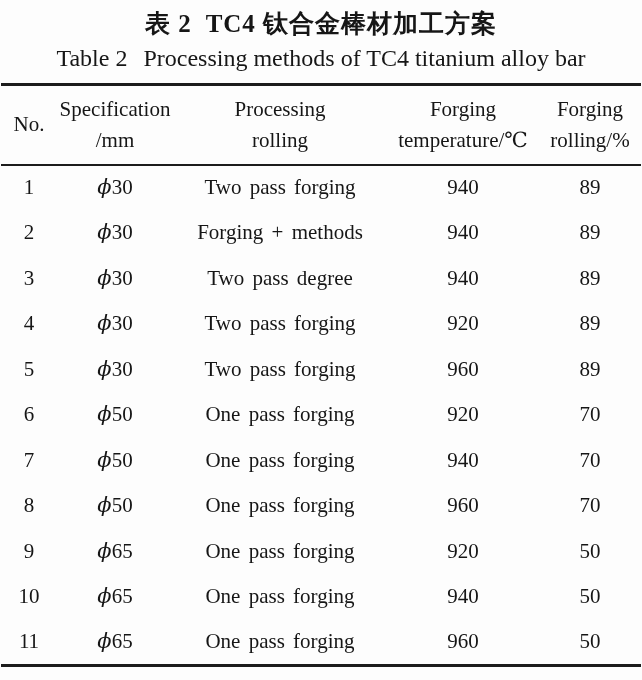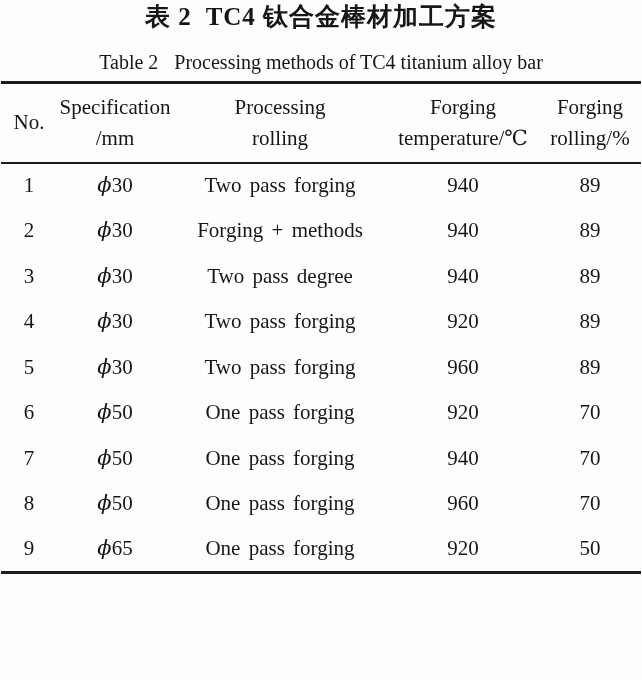--- a/index.html
+++ b/index.html
@@ -3,44 +3,44 @@
 <meta charset="utf-8">
 <style>
   html, body { margin: 0; padding: 0; }
   body {
     width: 642px; height: 680px;
     background: #fdfdfd;
     font-family: "Liberation Serif", "DejaVu Serif", serif;
     color: #161616;
     overflow: hidden;
   }
-  .page { width: 642px; height: 680px; box-sizing: border-box; }
+  .page { width: 642px; height: 680px; box-sizing: border-box; padding-top: 7px; }
 
   .cap-zh {
     text-align: center;
     font-size: 25px;
     font-weight: bold;
     line-height: 33px;
     letter-spacing: 1px;
     white-space: nowrap;
   }
   .cap-zh .prefix { margin-right: 14px; }
 
   .cap-en {
     text-align: center;
-    font-size: 20px;
+    font-size: 24px;
     line-height: 30px;
-    margin-top: 14px;
+    margin-top: 3px;
     white-space: nowrap;
   }
   .cap-en .prefix { margin-right: 16px; }
 
   table.data {
     width: 640px;
-    margin: 4px auto 0 1px;
+    margin: 10px auto 0 1px;
     border-collapse: collapse;
     table-layout: fixed;
     border-top: 3px solid #1c1c1c;
     border-bottom: 3px solid #1c1c1c;
   }
   col.c-no     { width: 56px;  }
   col.c-spec   { width: 116px; }
   col.c-method { width: 214px; }
   col.c-temp   { width: 152px; }
   col.c-degree { width: 102px; }
@@ -180,17 +180,31 @@
   </tr>
 
   <tr>
     <td>9</td>
     <td><span class="phi">ϕ</span>65</td>
     <td>One pass forging</td>
     <td>920</td>
     <td>50</td>
   </tr>
 
-
+  <tr>
+    <td>10</td>
+    <td><span class="phi">ϕ</span>65</td>
+    <td>One pass forging</td>
+    <td>940</td>
+    <td>50</td>
+  </tr>
+
+  <tr>
+    <td>11</td>
+    <td><span class="phi">ϕ</span>65</td>
+    <td>One pass forging</td>
+    <td>960</td>
+    <td>50</td>
+  </tr>
 </tbody>
   </table>
 
 </div>
 
 </body></html>

